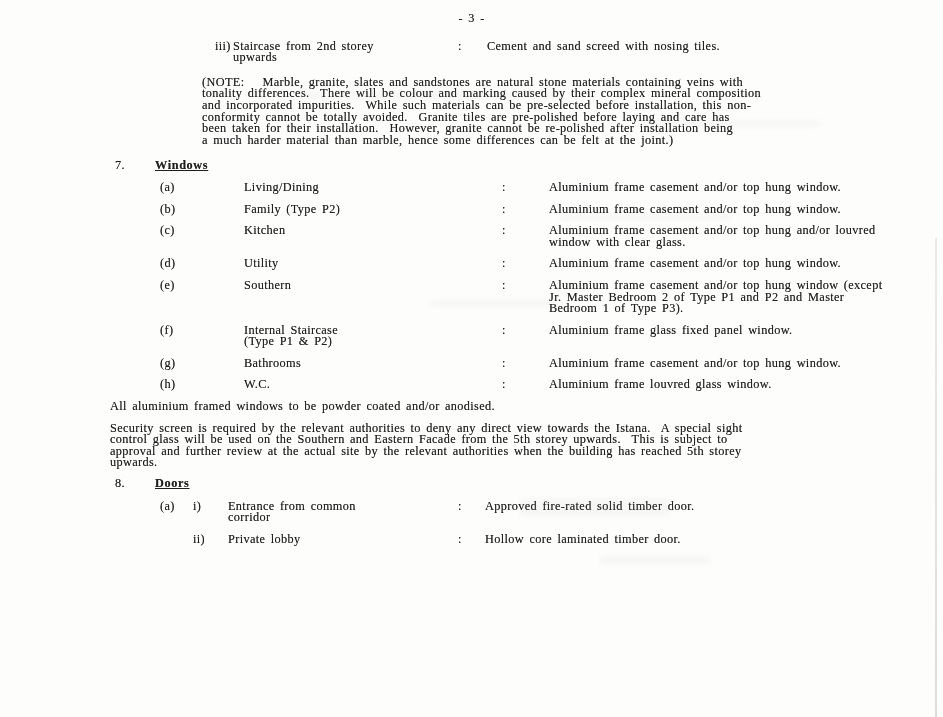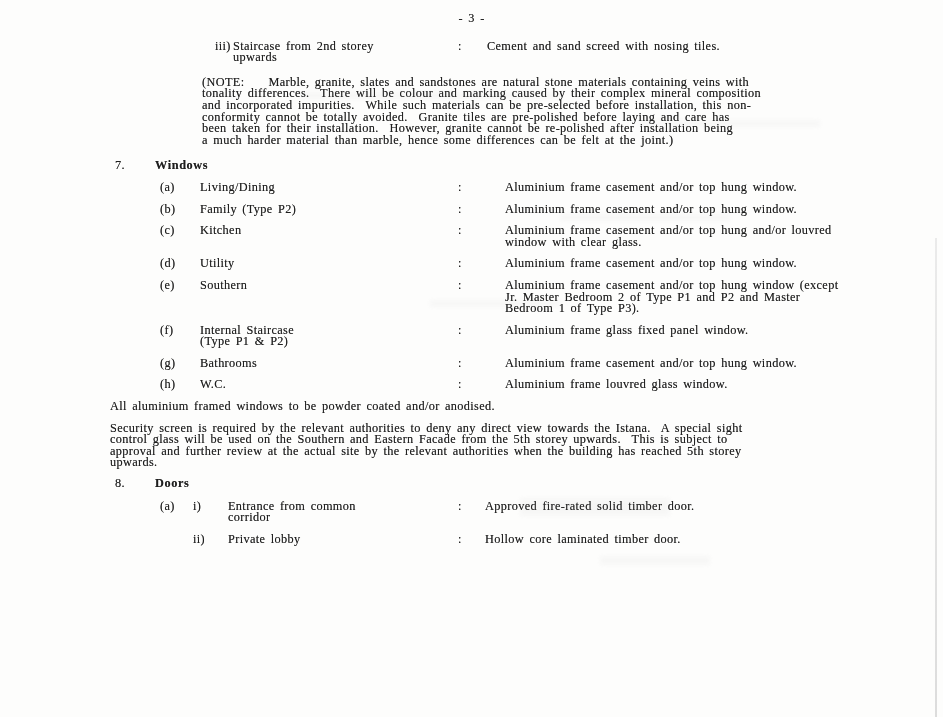--- a/index.html
+++ b/index.html
@@ -21,32 +21,32 @@
   .pre{white-space:pre-wrap;}
   .pageno{text-align:center;}
   
   .stair-row{display:flex;margin:16px 0 0 215px;}
   .stair-num{width:18px;flex:none;}
   .stair-label{width:225px;flex:none;}
   .stair-colon{width:29px;flex:none;}
   .stair-value{flex:1;padding-right:36px;font-family:Liberation Serif, serif;}
   
   .note{margin:13px 0 0 202px;width:716px;}
-  .note-label{padding-right:24px;}
+  .note-label{padding-right:18px;}
   
-  .sec-head{margin-left:115px;}
+  .sec-head{margin-left:115px;text-decoration:underline;}
   .sec-head .sec-num{display:inline-block;width:40px;}
   .sec-head .sec-title{font-weight:bold;letter-spacing:0.6px;}
   .sec-head.h7{margin-top:14px;}
   .sec-head.h8{margin-top:9px;}
   
   .w-rows{margin-top:10px;}
   .w-row{display:flex;margin:0 0 10px 160px;}
   .w-letter{width:40px;flex:none;}
-  .w-label{width:258px;flex:none;}
+  .w-label{width:258px;flex:none;margin-left:44px;}
   .w-colon{width:22px;flex:none;}
   .w-value{width:436px;flex:none;margin-left:25px;}
   
   .para{margin-left:110px;width:805px;}
   .para.glazing{margin-top:8px;}
   .para.security{margin-top:10px;}
   
   .d-rows{margin-top:11px;}
   .d-row{display:flex;margin:0 0 10px 160px;}
   .d-letter{width:33px;flex:none;}

